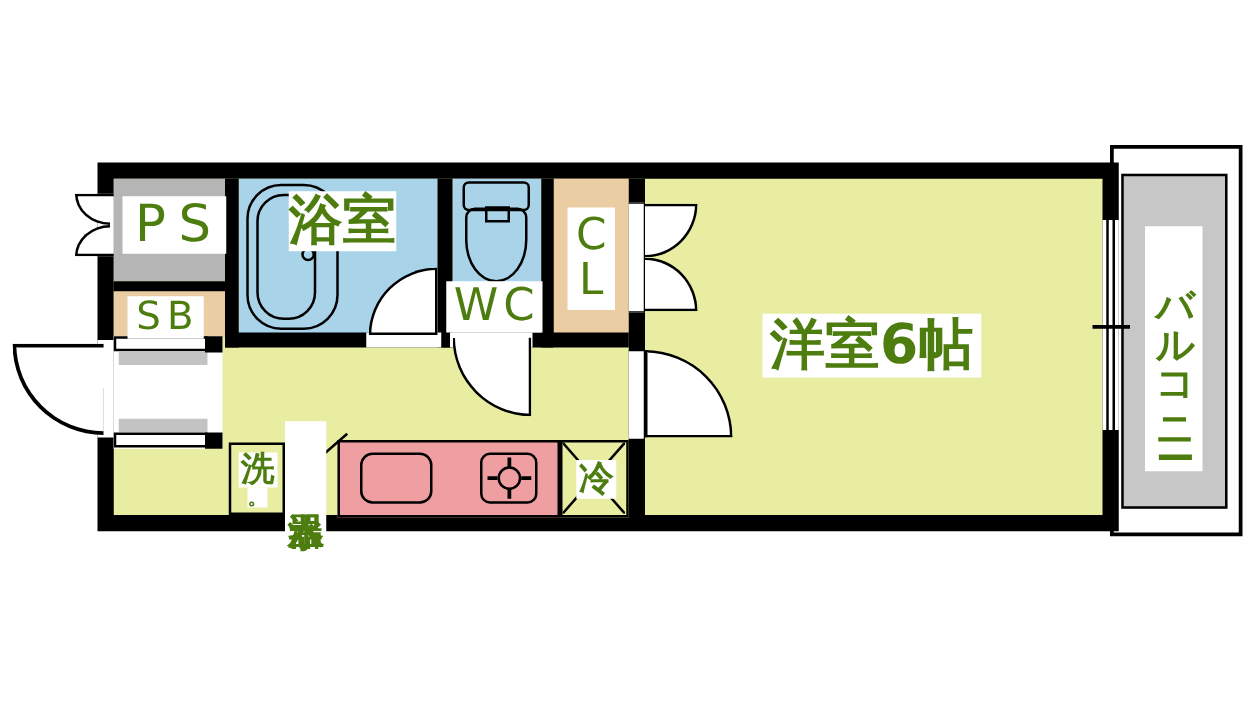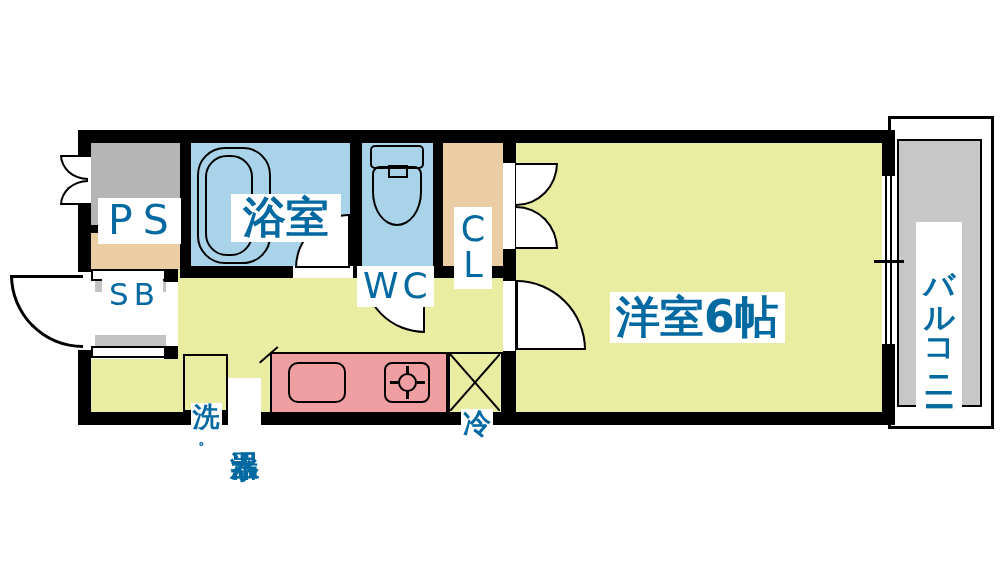--- a/index.html
+++ b/index.html
@@ -3,22 +3,22 @@
 <meta charset="utf-8">
 <style>
   html,body{margin:0;padding:0;background:#fff;}
   .canvas{position:relative;width:1000px;height:562px;background:#ffffff;overflow:hidden;
           font-family:"DejaVu Sans","Liberation Sans",sans-serif;}
   .abs{position:absolute;box-sizing:border-box;}
   .wall{background:#000;z-index:4;}
   .gap{background:#fff;z-index:5;}
   .door{background:#fff;border:0 solid #000;z-index:20;}
   .fix{z-index:10;}
-  .lbl{position:absolute;box-sizing:border-box;background:#fff;color:#0369a1;z-index:30;
-       display:flex;align-items:center;justify-content:center;white-space:nowrap;line-height:1.02;margin-top:41px;}
+  .lbl{position:absolute;box-sizing:border-box;background:#fff;color:#4d7c0f;z-index:30;
+       display:flex;align-items:center;justify-content:center;white-space:nowrap;line-height:1.02;}
   .vert{writing-mode:vertical-rl;text-orientation:mixed;}
 </style>
 </head>
 <body>
 
 <div class="canvas">
 
   <div class="abs" style="left:888px;top:116px;width:106px;height:313px;background:#fff;border:3px solid #000;z-index:0;"></div>
   <div class="abs" style="left:897px;top:139px;width:85px;height:268px;background:#c7c7c7;border:2px solid #000;z-index:1;"></div>
 
@@ -91,21 +91,21 @@
   <div class="abs door" style="left:60px;top:155px;width:28px;height:25px;border-top:2px solid #000;border-left:2px solid #000;border-bottom:2px solid #000;border-bottom-left-radius:100% 100%;"></div>
   <div class="abs door" style="left:60px;top:180px;width:28px;height:25px;border-bottom:2px solid #000;border-left:2px solid #000;border-top:2px solid #000;border-top-left-radius:100% 100%;"></div>
   <div class="abs door" style="left:295px;top:214px;width:55px;height:54px;border:2.5px solid #000;border-top-left-radius:100% 100%;"></div>
   <div class="abs door" style="left:362px;top:270px;width:63px;height:63px;border:2.5px solid #000;border-top:none;border-bottom-left-radius:100% 100%;"></div>
   <div class="abs door" style="left:516px;top:163px;width:42px;height:43px;border:2.5px solid #000;border-left:none;border-bottom-right-radius:100% 100%;"></div>
   <div class="abs door" style="left:516px;top:206px;width:42px;height:43px;border:2.5px solid #000;border-left:none;border-top-right-radius:100% 100%;"></div>
   <div class="abs door" style="left:516px;top:280px;width:70px;height:70px;border:2.5px solid #000;border-top-right-radius:100% 100%;"></div>
 
   <div class="lbl" style="left:98px;top:157px;padding:2px 2px 2px 10px;font-size:41px;letter-spacing:10px;">PS</div>
   <div class="lbl" style="left:102px;top:237px;padding:1px 3px 1px 7px;font-size:31px;letter-spacing:5px;">SB</div>
-  <div class="lbl" style="left:231px;top:153px;padding:2px 12px;font-size:43px;font-weight:600;">浴室</div>
+  <div class="lbl" style="left:231px;top:153px;padding:2px 0;font-size:43px;font-weight:600;">浴室</div>
   <div class="lbl" style="left:357px;top:225px;padding:2px 2px 2px 6px;font-size:36px;letter-spacing:4px;text-align:center;">WC</div>
   <div class="lbl" style="left:454px;top:166px;width:38px;height:82px;flex-direction:column;font-size:35px;">
     <span>C</span>
     <span>L</span>
   </div>
   <div class="lbl" style="left:610px;top:251px;padding:3px 6px;font-size:44px;font-weight:600;">洋室6帖</div>
   <div class="lbl vert" style="left:916px;top:181px;width:46px;height:196px;font-size:31px;font-weight:600;">バルコニー</div>
   <div class="lbl" style="left:190px;top:360px;width:32px;height:48px;flex-direction:column;background:transparent;">
     <span style="background:#fff;font-size:27px;font-weight:600;padding:0 2px;">洗</span>
     <span style="background:#fff;font-size:16px;font-weight:600;">。</span>

